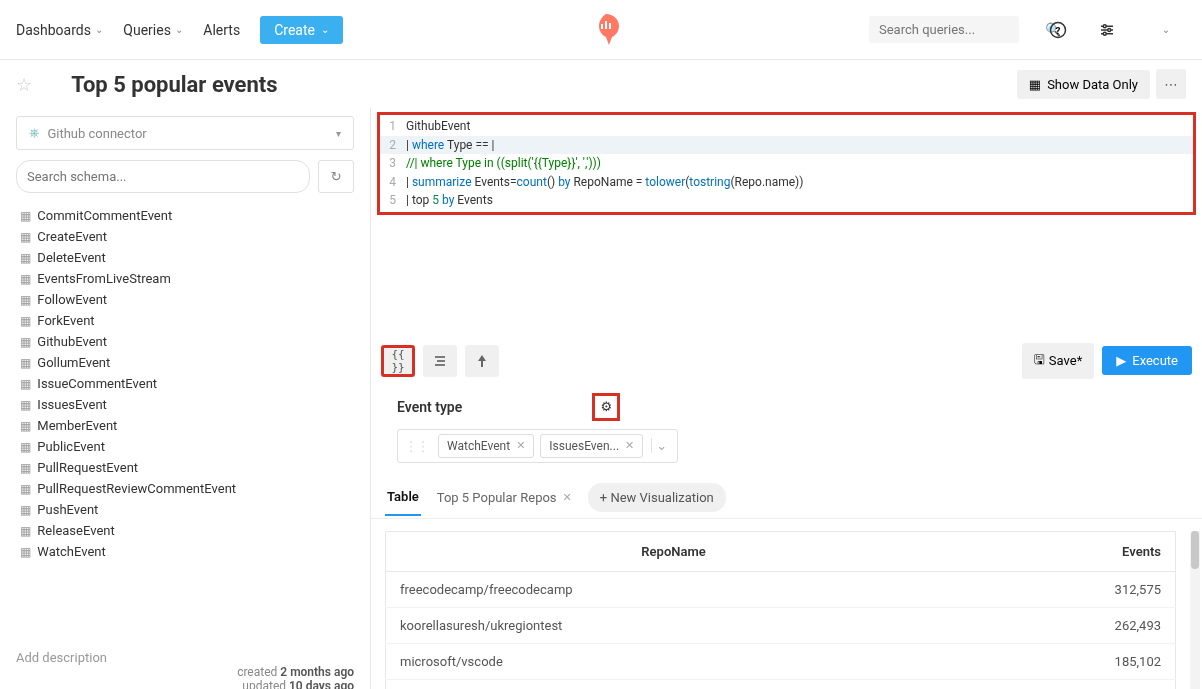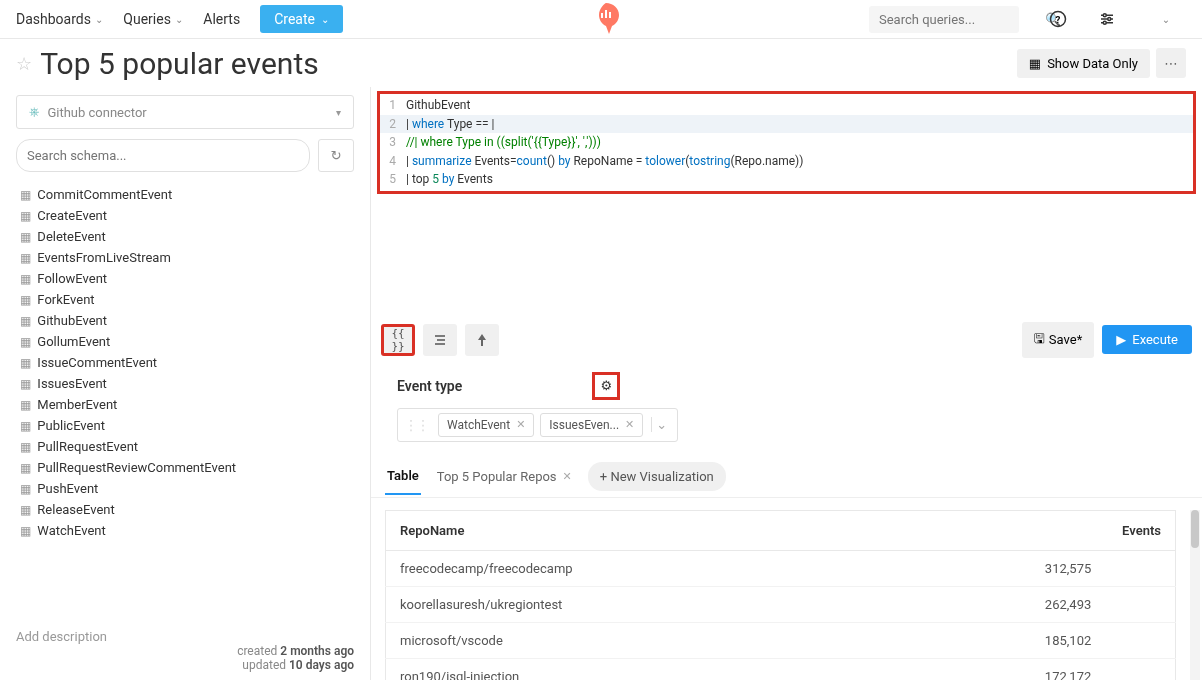--- a/index.html
+++ b/index.html
@@ -1,32 +1,32 @@
 <!DOCTYPE html>
 <html><head>
 <meta charset="utf-8">
 <style>
 * { box-sizing: border-box; margin: 0; padding: 0; font-family: -apple-system, BlinkMacSystemFont, "Segoe UI", Roboto, Arial, sans-serif; }
 body { background: #fff; width: 1202px; height: 689px; overflow: hidden; font-size: 13px; color: #333; }
 
-.topbar { height: 39px; border-bottom: 1px solid #e8e8e8; display: flex; align-items: center; padding: 0 16px; }
+.topbar { height: 60px; border-bottom: 1px solid #e8e8e8; display: flex; align-items: center; padding: 0 16px; }
 .topbar-left { display: flex; align-items: center; gap: 20px; }
 .nav-item { display: flex; align-items: center; gap: 4px; cursor: pointer; font-size: 14px; }
 .chev { font-size: 10px; color: #888; }
 .create-btn { background: #3ab0f0; color: #fff; border: none; padding: 6px 14px; border-radius: 3px; font-size: 14px; display: flex; align-items: center; gap: 6px; cursor: pointer; }
 .topbar-center { flex: 1; display: flex; justify-content: center; }
 .logo { width: 26px; height: 32px; }
 .topbar-right { display: flex; align-items: center; gap: 29px; }
 .search-box { background: #f5f5f5; border-radius: 3px; padding: 6px 10px; display: flex; align-items: center; width: 150px; color: #999; font-size: 13px; }
 .search-box input { border: none; background: transparent; outline: none; flex: 1; font-size: 13px; }
 .icon-btn { width: 20px; height: 20px; cursor: pointer; color: #333; display: flex; align-items: center; justify-content: center; }
 
 .header-row { height: 48px; display: flex; align-items: center; padding: 0 16px; }
 .star-icon { color: #ccc; font-size: 18px; margin-right: 8px; }
-.page-title { font-size: 30px; color: #333; font-weight: 400; flex: 1; }
+.page-title { font-size: 22px; color: #333; font-weight: 700; flex: 1; margin-left: 31px; }
 .show-data-btn { background: #f0f0f0; border: none; padding: 7px 12px; border-radius: 3px; font-size: 13px; cursor: pointer; display: flex; align-items: center; gap: 6px; margin-right: 6px; }
 .dots-btn { background: #f0f0f0; border: none; width: 30px; height: 30px; border-radius: 3px; cursor: pointer; color: #666; }
 
 .main { display: flex; height: calc(100% - 96px); }
 
 .sidebar { width: 370px; padding: 8px 16px; display: flex; flex-direction: column; }
 .connector-select { border: 1px solid #e0e0e0; border-radius: 3px; padding: 8px 12px; display: flex; align-items: center; gap: 8px; color: #888; font-size: 13px; margin-bottom: 10px; cursor: pointer; }
 .connector-select .arrow { margin-left: auto; font-size: 10px; color: #999; }
 .schema-row { display: flex; gap: 8px; margin-bottom: 12px; }
 .schema-search { flex: 1; border: 1px solid #e0e0e0; border-radius: 14px; padding: 8px 10px; font-size: 13px; }
@@ -69,24 +69,24 @@
 .drag-handle { color:#ddd; font-size:14px; letter-spacing:-2px; margin-right:4px; }
 
 .tabs-row { display: flex; align-items: center; gap: 14px; padding: 0 14px; border-bottom: 1px solid #eee; }
 .tab { padding: 10px 2px; font-size: 13px; color: #666; cursor: pointer; display: flex; align-items: center; gap: 6px; }
 .tab.active { color: #111; font-weight: 600; border-bottom: 2px solid #2196f3; }
 .tab-x { color: #aaa; font-size: 11px; }
 .new-viz { background: #f0f0f0; border: none; padding: 7px 12px; border-radius: 14px; font-size: 13px; color: #555; cursor: pointer; margin: 6px 0; }
 
 .table-wrap { padding: 12px 14px 0 14px; position: relative; flex:1; overflow:hidden;}
 .dtable { width: calc(100% - 12px); border: 1px solid #e8e8e8; border-collapse: collapse; font-size: 13px; }
-.dtable th { text-align: left; padding: 12px 14px; font-weight: 600; background: #fff; border-bottom: 1px solid #e8e8e8; }
+.dtable th { text-align: center; padding: 12px 14px; font-weight: 600; background: #fff; border-bottom: 1px solid #e8e8e8; }
 .dtable th:last-child { text-align: right; }
 .dtable td { padding: 10px 14px; border-bottom: 1px solid #f2f2f2; color: #555; }
-.dtable td:last-child { text-align: center; }
+.dtable td:last-child { text-align: right; }
 .vscroll { position: absolute; right: 2px; top: 12px; bottom: 0; width: 10px; background: #f3f3f3; }
 .vscroll-thumb { position:absolute; top:0; left:1px; right:1px; height:38px; background:#c8c8c8; border-radius:4px;}
 </style>
 </head>
 <body>
 
 <div class="topbar">
   <div class="topbar-left">
     <div class="nav-item">
         <span>Dashboards</span>

